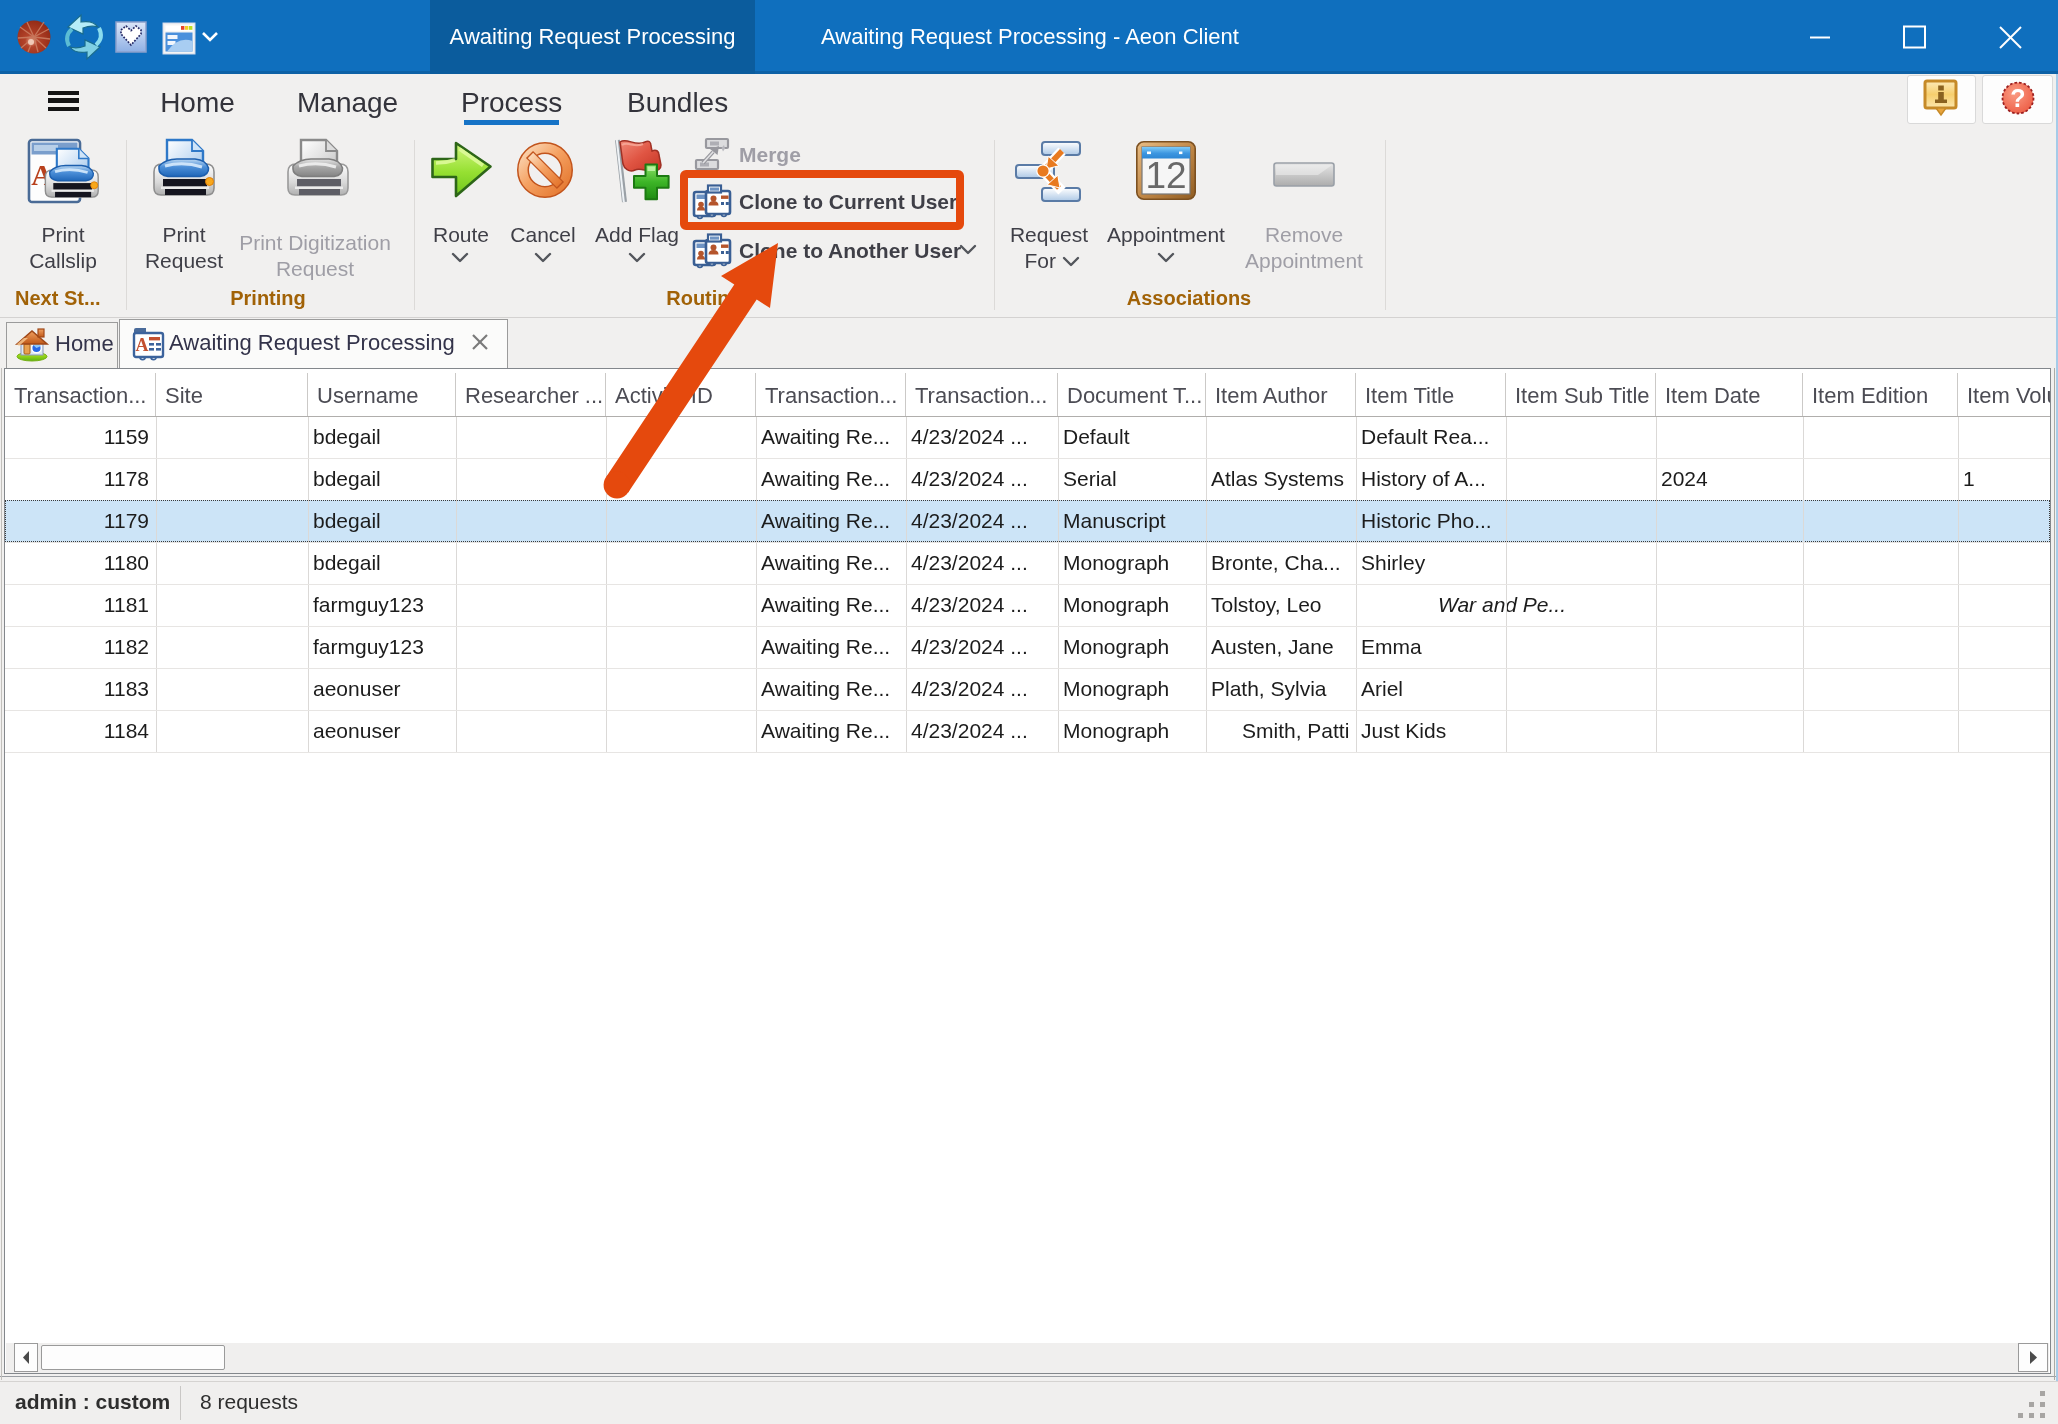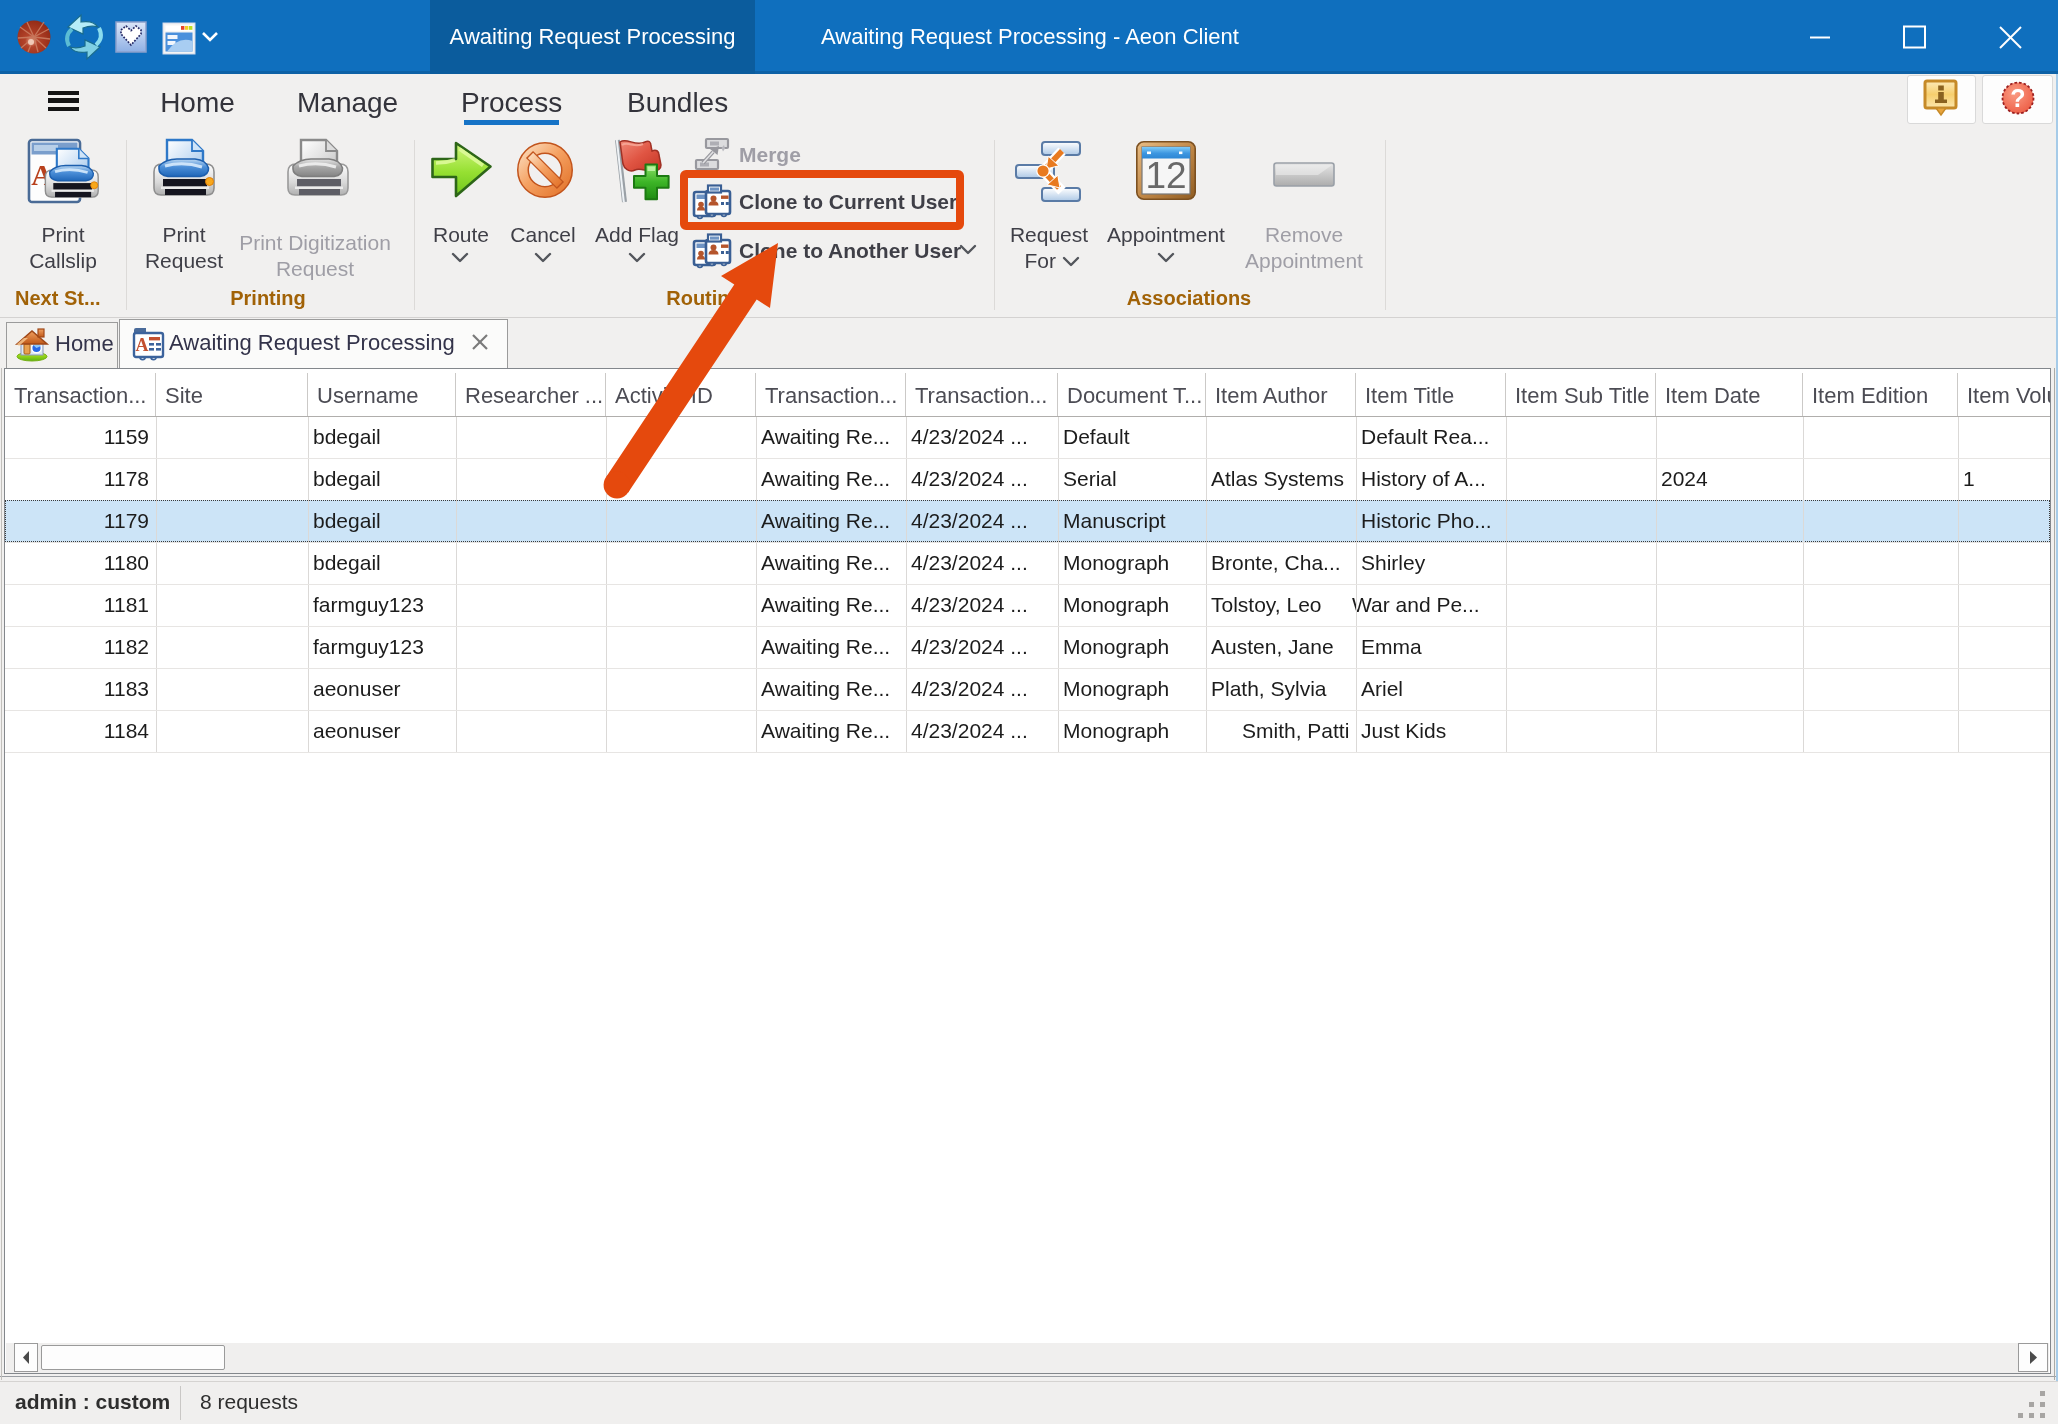--- a/index.html
+++ b/index.html
@@ -473,21 +473,21 @@
     <div class="cell" style="left:1201px;width:150px;">Bronte, Cha...</div>
     <div class="cell" style="left:1351px;width:150px;">Shirley</div>
   </div>
   <div class="row" style="top:215px;">
     <div class="cell num" style="left:0;width:151px;">1181</div>
     <div class="cell" style="left:303px;width:148px;">farmguy123</div>
     <div class="cell" style="left:751px;width:150px;">Awaiting Re...</div>
     <div class="cell" style="left:901px;width:152px;">4/23/2024 ...</div>
     <div class="cell" style="left:1053px;width:148px;">Monograph</div>
     <div class="cell" style="left:1201px;width:150px;">Tolstoy, Leo</div>
-    <div class="cell" style="left:1342px;width:150px;">War and Pe...</div>
+    <div class="cell" style="left:1428px;width:150px;font-style:italic;">War and Pe...</div>
   </div>
   <div class="row" style="top:257px;">
     <div class="cell num" style="left:0;width:151px;">1182</div>
     <div class="cell" style="left:303px;width:148px;">farmguy123</div>
     <div class="cell" style="left:751px;width:150px;">Awaiting Re...</div>
     <div class="cell" style="left:901px;width:152px;">4/23/2024 ...</div>
     <div class="cell" style="left:1053px;width:148px;">Monograph</div>
     <div class="cell" style="left:1201px;width:150px;">Austen, Jane</div>
     <div class="cell" style="left:1351px;width:150px;">Emma</div>
   </div>

